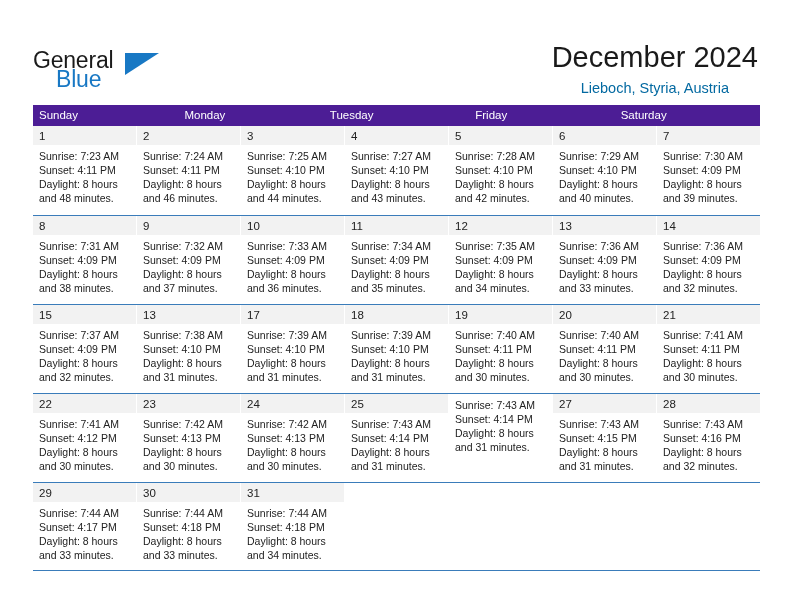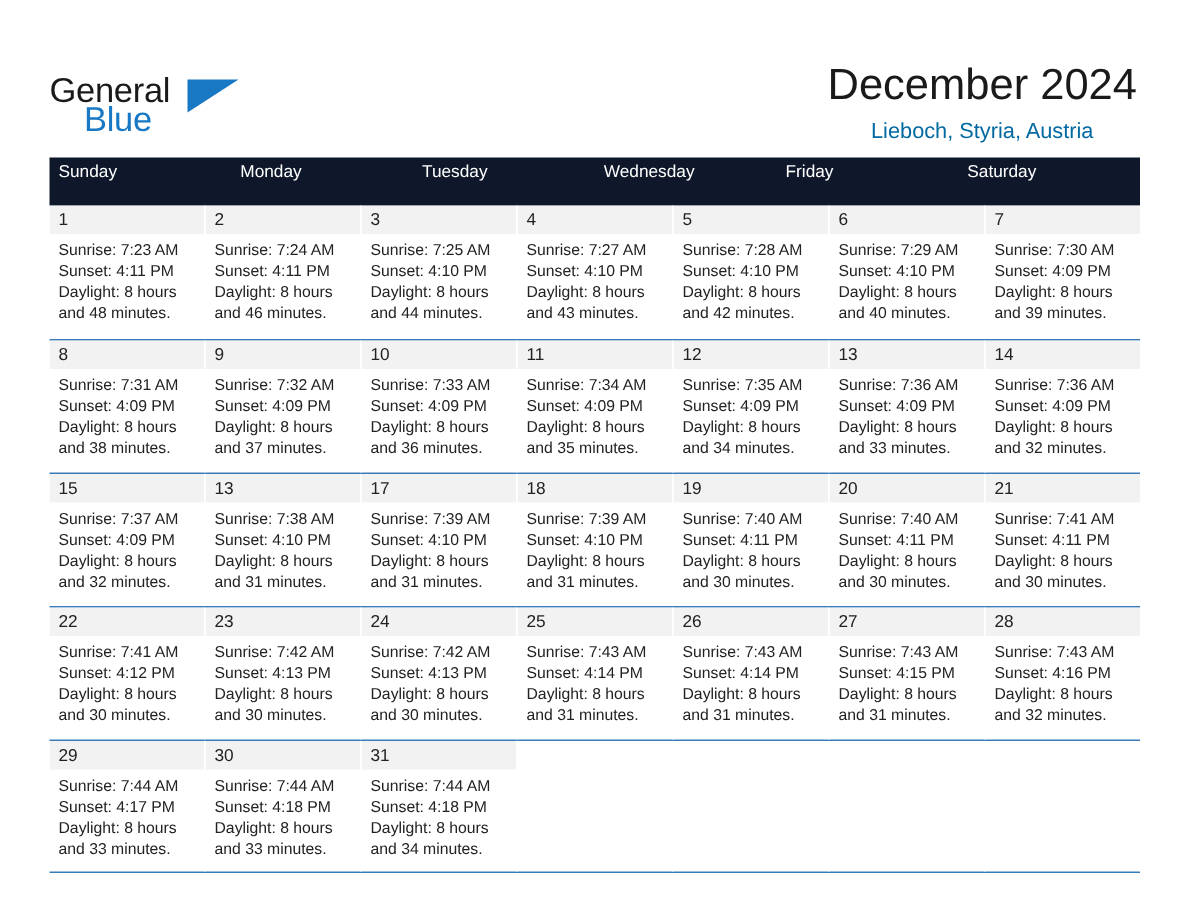--- a/index.html
+++ b/index.html
@@ -86,22 +86,22 @@
 
   
   .calendar {
     position: absolute;
     left: 33px;
     top: 105px;
     width: 727px;
   }
   .cal-head {
     display: flex;
-    background: #0f172a;
-    height: 32px;
+    background: #4c1d95;
+    height: 21px;
   }
   .cal-head .hcell {
     flex: 1 1 0;
     box-sizing: border-box;
     padding: 3px 0 0 6px;
     font-size: 11.5px;
     color: #ffffff;
     line-height: 15px;
     white-space: nowrap;
     overflow: hidden;
@@ -169,21 +169,20 @@
     </div>
 
   </div>
 
   <div class="calendar">
 
     <div class="cal-head">
       <div class="hcell">Sunday</div>
       <div class="hcell">Monday</div>
       <div class="hcell">Tuesday</div>
-      <div class="hcell">Wednesday</div>
       <div class="hcell">Friday</div>
       <div class="hcell">Saturday</div>
     </div>
 
     <div id="weeks-host">
         <div class="week">
           <div class="cell">
             <div class="daynum-band">1</div>
             <div class="lines">
               <div>Sunrise: 7:23 AM</div>
@@ -408,21 +407,20 @@
           <div class="cell">
             <div class="daynum-band">25</div>
             <div class="lines">
               <div>Sunrise: 7:43 AM</div>
               <div>Sunset: 4:14 PM</div>
               <div>Daylight: 8 hours</div>
               <div>and 31 minutes.</div>
             </div>
           </div>
           <div class="cell">
-            <div class="daynum-band">26</div>
             <div class="lines">
               <div>Sunrise: 7:43 AM</div>
               <div>Sunset: 4:14 PM</div>
               <div>Daylight: 8 hours</div>
               <div>and 31 minutes.</div>
             </div>
           </div>
           <div class="cell">
             <div class="daynum-band">27</div>
             <div class="lines">

